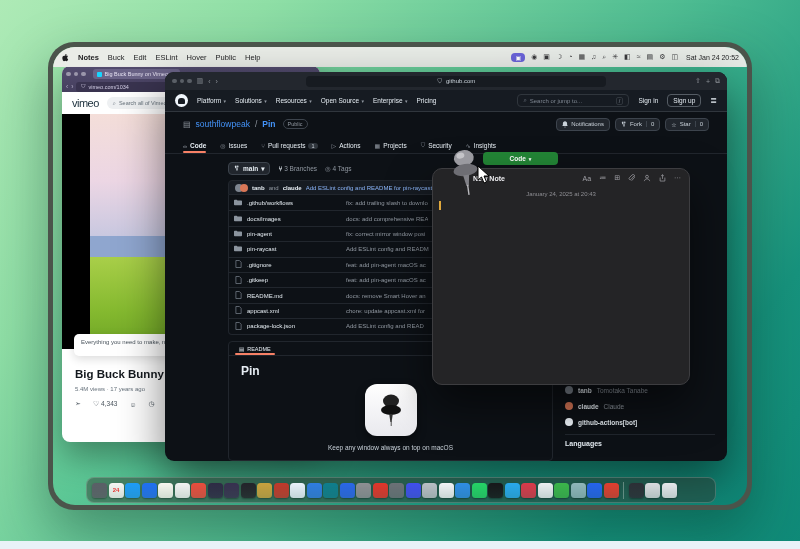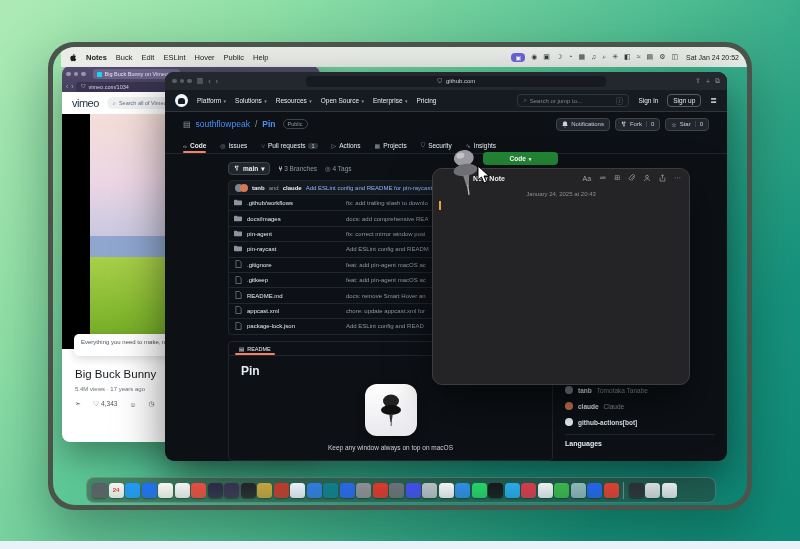--- a/index.html
+++ b/index.html
@@ -9,21 +9,21 @@
   .abs { position:absolute; }
   .bottom-strip { left:0; right:0; bottom:0; height:8px; background:#e9f2f8; z-index:9; }
 
   
   .bezel { left:48px; top:42px; width:704px; height:468px; border-radius:26px;
            background:#4b544b; box-shadow:0 22px 55px rgba(0,40,30,.38); z-index:1; }
   .screen { left:5px; top:5px; width:694px; height:458px; border-radius:22px; overflow:hidden;
             background:linear-gradient(135deg,#9fe5ab 0%,#5cc795 40%,#1b9a82 75%,#0e8676 100%); }
 
   
-  .menubar { left:8px; top:0; right:0; height:20px; background:rgba(236,236,233,.97);
+  .menubar { left:0; top:0; right:0; height:20px; background:rgba(236,236,233,.97);
              display:flex; align-items:center; font-size:7.5px; color:#1d1d1f; padding:0 8px; z-index:3; }
   .menubar .app { font-weight:bold; }
   .menubar .mitem { margin-right:9px; }
   .apple-logo { width:8px; height:10px; margin-right:9px; }
   .mb-right { margin-left:auto; display:flex; align-items:center; gap:6px; }
   .mb-pill { background:#6a63d8; color:#fff; border-radius:4px; font-size:6px; padding:1px 4px; }
   .mb-ico { font-size:7px; color:#3a3a3c; }
   .mb-clock { font-size:7px; color:#1d1d1f; margin-left:2px; }
 
   
@@ -48,21 +48,21 @@
               padding:0 6px; font-size:5.5px; color:#66717b; gap:3px; white-space:nowrap; overflow:hidden; }
   .v-player { left:0; top:48px; width:258px; height:235px; background:#000; }
   .v-frame { left:28px; top:0; right:0; bottom:0; }
   .v-sky { left:0; top:0; right:0; height:52%;
            background:linear-gradient(180deg,#f4ded9 0%,#ecd6e4 55%,#c9c8e0 100%); }
   .v-mtn { left:0; top:52%; right:0; height:9%; background:#8fa6cf; }
   .v-grass { left:0; top:61%; right:0; bottom:0; background:linear-gradient(180deg,#a9cf49 0%,#84b92f 60%,#6da325 100%); }
   .v-card { left:12px; top:268px; width:140px; height:22px; background:#fff; border-radius:5px;
             box-shadow:0 3px 10px rgba(0,0,0,.14); font-size:6px; color:#49535c; padding:5px 7px;
             white-space:nowrap; overflow:hidden; }
-  .v-title { left:13px; top:302px; font-size:11.5px; font-weight:normal; color:#14191e; }
+  .v-title { left:13px; top:302px; font-size:11.5px; font-weight:bold; color:#14191e; }
   .v-meta { left:13px; top:320px; font-size:6px; color:#67727c; }
   .v-actions { left:13px; top:334px; display:flex; gap:12px; align-items:center; font-size:7px; color:#49535c; }
   .v-actions b { font-weight:normal; font-size:6.5px; }
 
   
   .gh-win { left:112px; top:25px; width:562px; height:389px; border-radius:9px; overflow:hidden;
             background:#0d1116; box-shadow:0 18px 46px rgba(0,0,0,.5); z-index:3; }
   .gh-toolbar { height:18px; background:#23272e; display:flex; align-items:center; padding:0 7px; gap:5px; }
   .gh-toolbar .dot { background:#5a5f66; }
   .tb-ico { color:#8b9096; font-size:7px; }

